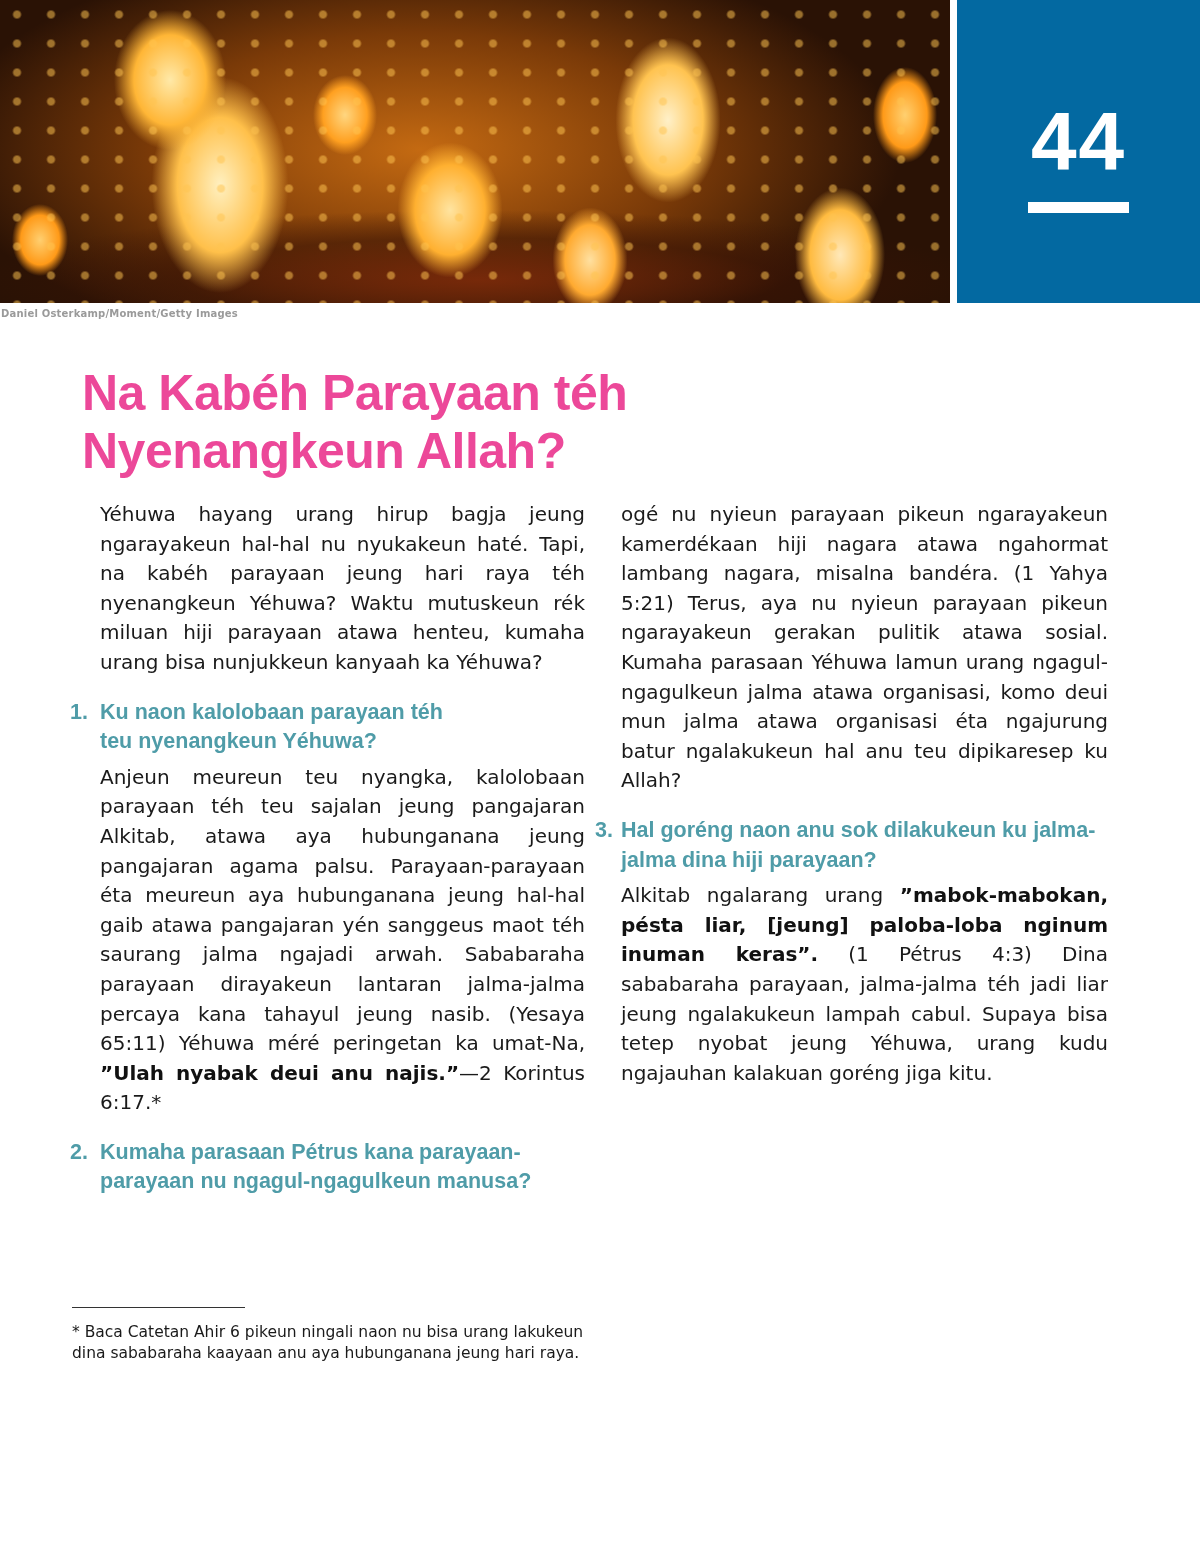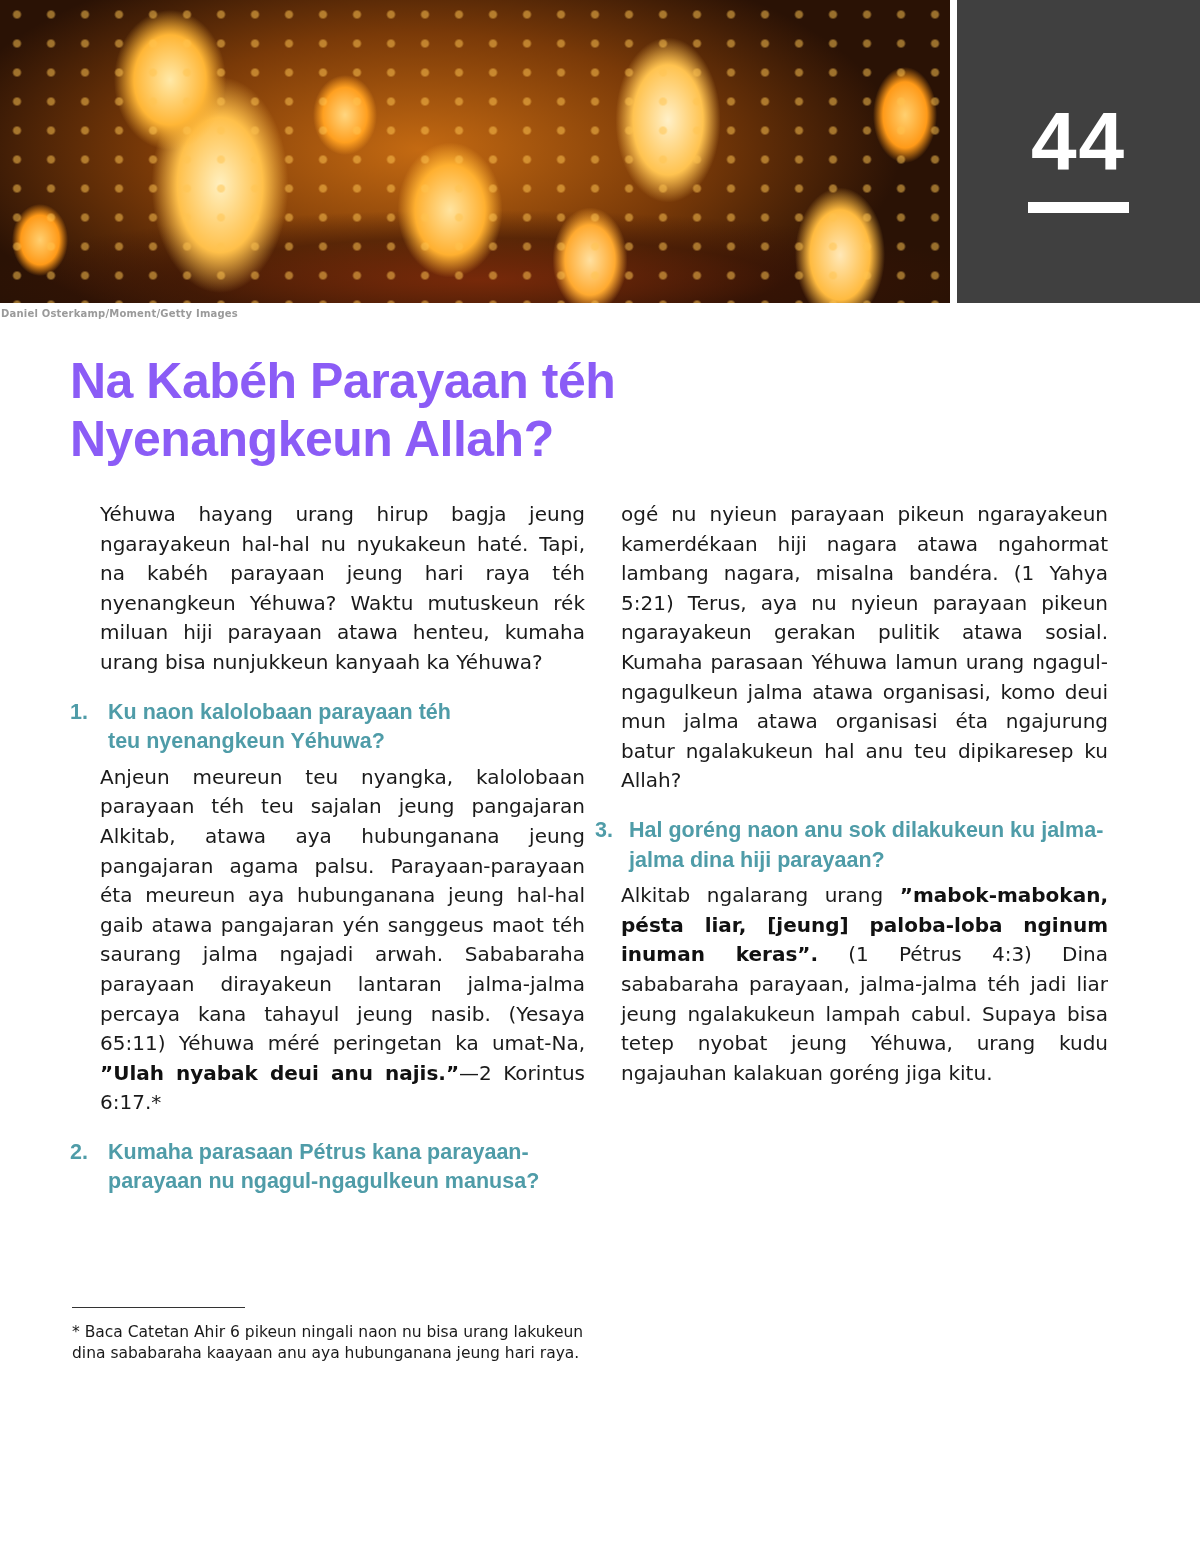--- a/index.html
+++ b/index.html
@@ -23,52 +23,52 @@
       radial-gradient(ellipse 600px 260px at 420px 150px, #c46a12 0%, #7a3a08 45%, #2a1205 80%),
       #140803;
   }
   .photo .dots {
     position: absolute; inset: 0;
     background-image: radial-gradient(circle, rgba(255,196,80,0.95) 0 3px, rgba(255,160,40,0) 5px);
     background-size: 34px 29px;
     opacity: 0.55;
   }
   .chapter-box {
-    position: absolute; left: 957px; top: 0; width: 243px; height: 303px; background: #404040;
+    position: absolute; left: 957px; top: 0; width: 243px; height: 303px; background: #0369a1;
   }
   .chapter-number {
     position: absolute; left: 0; width: 243px; top: 100px; text-align: center;
     font-family: "Liberation Sans", sans-serif; font-weight: bold; font-size: 82px; color: #ffffff; letter-spacing: 2px; line-height: 1;
   }
   .chapter-bar {
     position: absolute; left: 71px; top: 202px; width: 101px; height: 11px; background: #ffffff;
   }
   .credit {
     position: absolute; left: 1px; top: 308px; font-size: 10px; color: #9a9a9a;
     font-family: "DejaVu Sans", sans-serif; letter-spacing: 0.2px; font-weight: bold;
   }
   .title {
-    position: absolute; left: 70px; top: 352px; width: 700px; margin: 0;
-    font-family: "Liberation Sans", sans-serif; font-weight: bold; font-size: 50px; line-height: 58px; color: #8b5cf6; letter-spacing: -0.5px;
+    position: absolute; left: 70px; top: 352px; width: 700px; margin: 12px;
+    font-family: "Liberation Sans", sans-serif; font-weight: bold; font-size: 50px; line-height: 58px; color: #ec4899; letter-spacing: -0.5px;
   }
   .col { position: absolute; top: 500px; }
   .col-left { left: 70px; width: 515px; }
   .col-right { left: 595px; width: 513px; }
   p.body {
     margin: 0; padding-left: 30px; font-size: 20px; line-height: 29.6px; text-align: justify;
     hyphens: manual; color: #1a1a1a;
   }
   .col-right p.body { padding-left: 26px; }
   .q {
     margin: 0; display: flex; font-family: "Liberation Sans", sans-serif; font-weight: bold;
     font-size: 21.5px; line-height: 29.6px; color: #4f9ca8;
   }
   .q .num { width: 30px; flex: none; }
   .col-right .q .num { width: 26px; }
-  .q .qtext { flex: 1; margin-left: 8px; }
+  .q .qtext { flex: 1; }
   b { font-weight: bold; color: #111; }
   .footnote-rule {
     position: absolute; left: 72px; top: 1307px; width: 173px; height: 1px; background: #333;
   }
   .footnote {
     position: absolute; left: 72px; top: 1322px; width: 520px; font-size: 15.5px; line-height: 21px; color: #1a1a1a;
   }
 </style>
 </head>
 <body>

